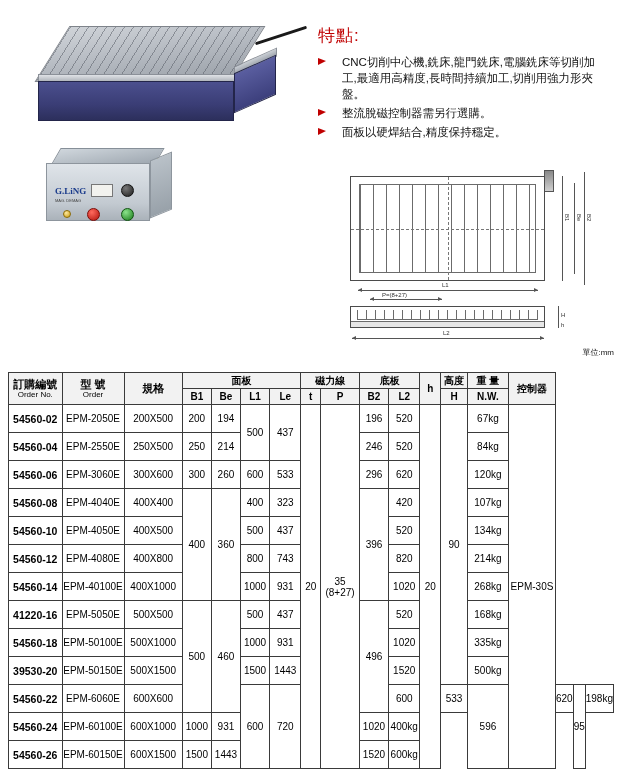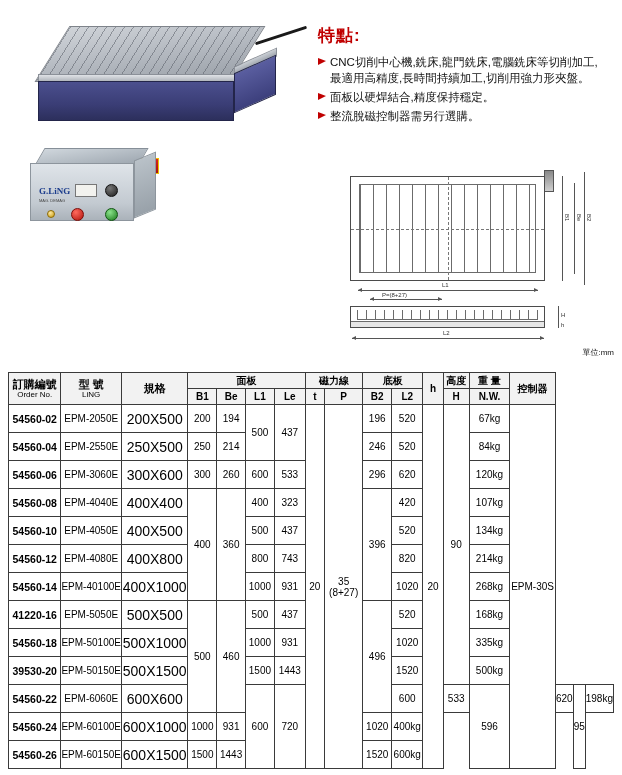--- a/index.html
+++ b/index.html
@@ -91,21 +91,21 @@
     width: 62px; height: 16px;
     background: linear-gradient(180deg,#d8241f,#a6120f);
     border: 1px solid #f0c000;
     font-size: 5px; color: #fff; text-align: center;
     line-height: 14px;
   }
 
   
   .ctrl-photo {
     position: absolute;
-    left: 30px; top: 148px;
+    left: 46px; top: 148px;
     width: 132px; height: 78px;
   }
   .ctrl-top {
     position: absolute;
     left: 10px; top: 0px;
     width: 104px; height: 16px;
     background: linear-gradient(170deg,#cfd6dc,#9fa8b1);
     transform: skewX(-30deg);
     border: 1px solid #868f98;
   }
@@ -162,28 +162,29 @@
 
   
   .features {
     position: absolute;
     left: 318px; top: 24px;
     width: 290px;
     font-family: "Liberation Sans", sans-serif;
   }
   .features-title {
     font-size: 17px;
-    font-weight: bold;
+    font-weight: normal;
     color: #c00000;
     letter-spacing: 1px;
     margin-bottom: 7px;
   }
   .feature-row {
     display: flex;
     margin-bottom: 3px;
+    gap: 12px;
   }
   .bullet {
     flex: 0 0 12px;
     color: #c00000;
     font-size: 9px;
     line-height: 16px;
   }
   .bullet svg { display: block; margin-top: 4px; }
   .feature-text {
     font-size: 11.5px;
@@ -296,21 +297,21 @@
     background: #f2f2f2;
     font-size: 10px;
     line-height: 1.15;
     font-weight: bold;
     height: 16px;
   }
   .hdr-main { font-size: 11px; }
   .hdr-sub { font-size: 8px; font-weight: normal; }
   .col-order { width: 70px; font-weight: bold; font-size: 10.5px; }
   .col-model { width: 84px; font-size: 10px; margin-top: 36px; }
-  .col-spec  { width: 68px; font-size: 14px; }
+  .col-spec  { width: 68px; font-size: 10px; }
   .col-num   { width: 34px; }
   .col-le    { width: 38px; }
   .col-t     { width: 26px; }
   .col-p     { width: 46px; }
   .col-h     { width: 28px; }
   .col-hh    { width: 34px; }
   .col-nw    { width: 52px; }
   .col-ctrl  { width: 64px; }
   .nw-cell   { font-size: 10px; margin-left: 31px; }
 </style>
@@ -358,30 +359,30 @@
       </span>
       <span class="feature-text">CNC切削中心機,銑床,龍門銑床,電腦銑床等切削加工,最適用高精度,長時間持續加工,切削用強力形夾盤。</span>
     </div>
 
     <div class="feature-row">
       <span class="bullet">
         <svg width="8" height="8" viewBox="0 0 8 8">
             <polygon points="0,0 8,3 0,7" fill="#c00000"></polygon>
           </svg>
       </span>
-      <span class="feature-text">面板以硬焊結合,精度保持穩定。</span>
+      <span class="feature-text">整流脫磁控制器需另行選購。</span>
     </div>
 
     <div class="feature-row">
       <span class="bullet">
         <svg width="8" height="8" viewBox="0 0 8 8">
             <polygon points="0,0 8,3 0,7" fill="#c00000"></polygon>
           </svg>
       </span>
-      <span class="feature-text">整流脫磁控制器需另行選購。</span>
+      <span class="feature-text">面板以硬焊結合,精度保持穩定。</span>
     </div>
   </div>
 
   <div class="drawing">
     <div class="conn"></div>
 
     <div class="plan">
       <div class="plan-inner"></div>
       <div class="plan-dash-h"></div>
       <div class="plan-dash-v"></div>
@@ -416,21 +417,21 @@
 
 <table class="spec">
   <thead>
     <tr>
       <th class="col-order" rowspan="2">
         <div class="hdr-main">訂購編號</div>
         <div class="hdr-sub">Order No.</div>
       </th>
       <th class="col-model" rowspan="2">
         <div class="hdr-main">型 號</div>
-        <div class="hdr-sub">LiNG</div>
+        <div class="hdr-sub">Order</div>
       </th>
       <th class="col-spec" rowspan="2">
         <div class="hdr-main">規格</div>
       </th>
       <th colspan="4">面板</th>
       <th colspan="2">磁力線</th>
       <th colspan="2">底板</th>
       <th class="col-h" rowspan="2">h</th>
       <th class="col-hh">高度</th>
       <th class="col-nw">重 量</th>

